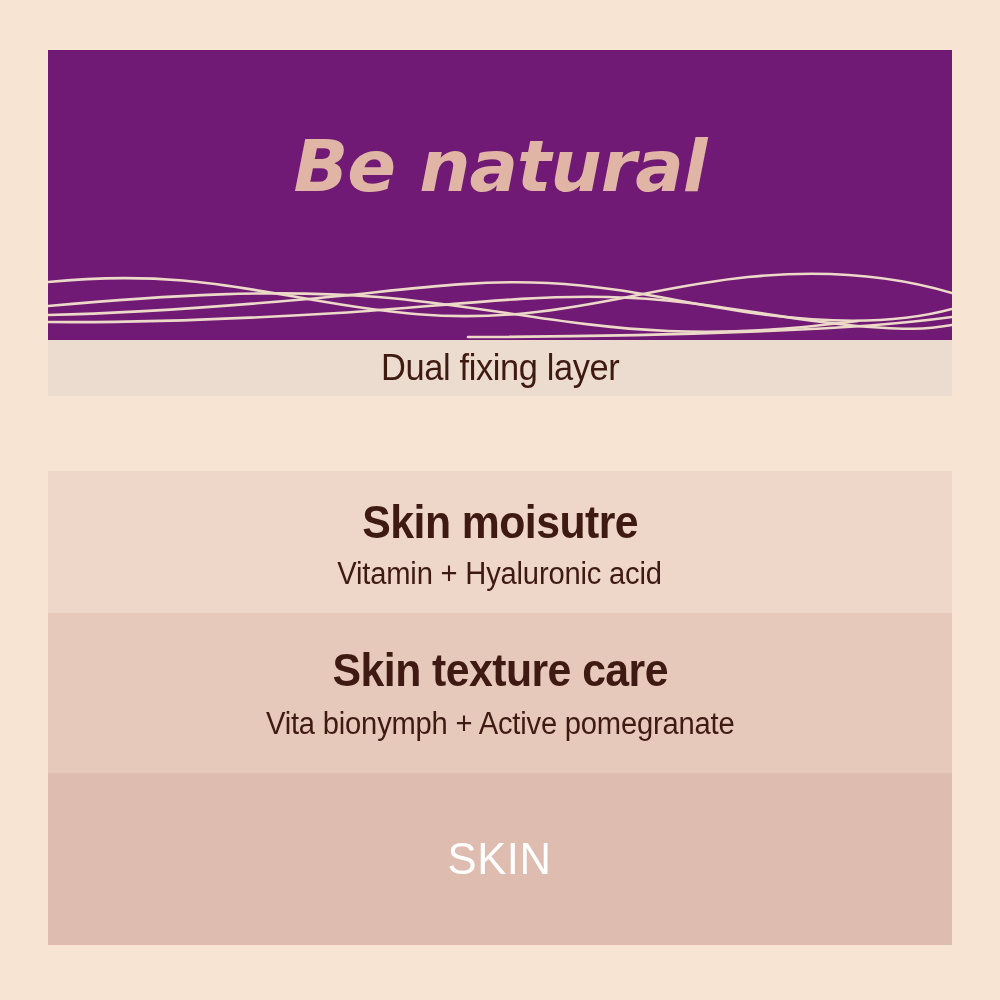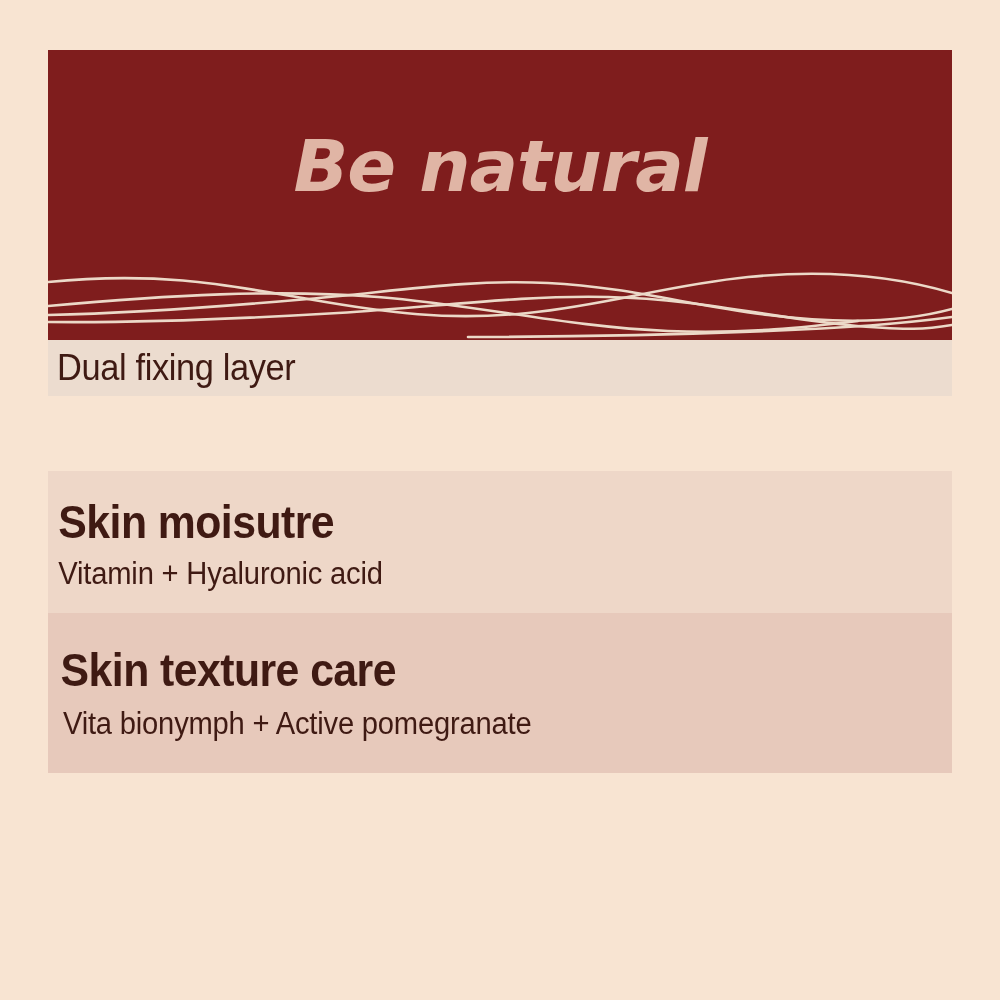--- a/index.html
+++ b/index.html
@@ -31,21 +31,21 @@
     overflow: hidden;
   }
 
   
   .hero {
     position: absolute;
     left: 0;
     top: 0;
     width: 904px;
     height: 290px;
-    background: #7f1d1d;
+    background: #701a75;
   }
 
   .hero-title {
     position: absolute;
     left: 0;
     top: 80px;
     width: 904px;
     text-align: center;
     font-family: "DejaVu Sans", sans-serif;
     font-weight: bold;
@@ -66,21 +66,21 @@
     pointer-events: none;
   }
 
   
   .band {
     position: absolute;
     left: 0;
     width: 904px;
     display: flex;
     flex-direction: column;
-    align-items: flex-start;
+    align-items: center;
     justify-content: center;
   }
 
   .band-title {
     color: #3f1a13;
     line-height: 1.05;
     white-space: nowrap;
     text-align: center;
   }
   .band-sub {
@@ -203,15 +203,18 @@
     <div class="band band-3">
       <div class="band-title">Skin moisutre</div>
       <div class="band-sub">Vitamin + Hyaluronic acid</div>
     </div>
 
     <div class="band band-4">
       <div class="band-title">Skin texture care</div>
       <div class="band-sub">Vita bionymph + Active pomegranate</div>
     </div>
 
+    <div class="band band-5">
+      <div class="band-title">SKIN</div>
+    </div>
 
   </div>
 </div>
 
 </body></html>

